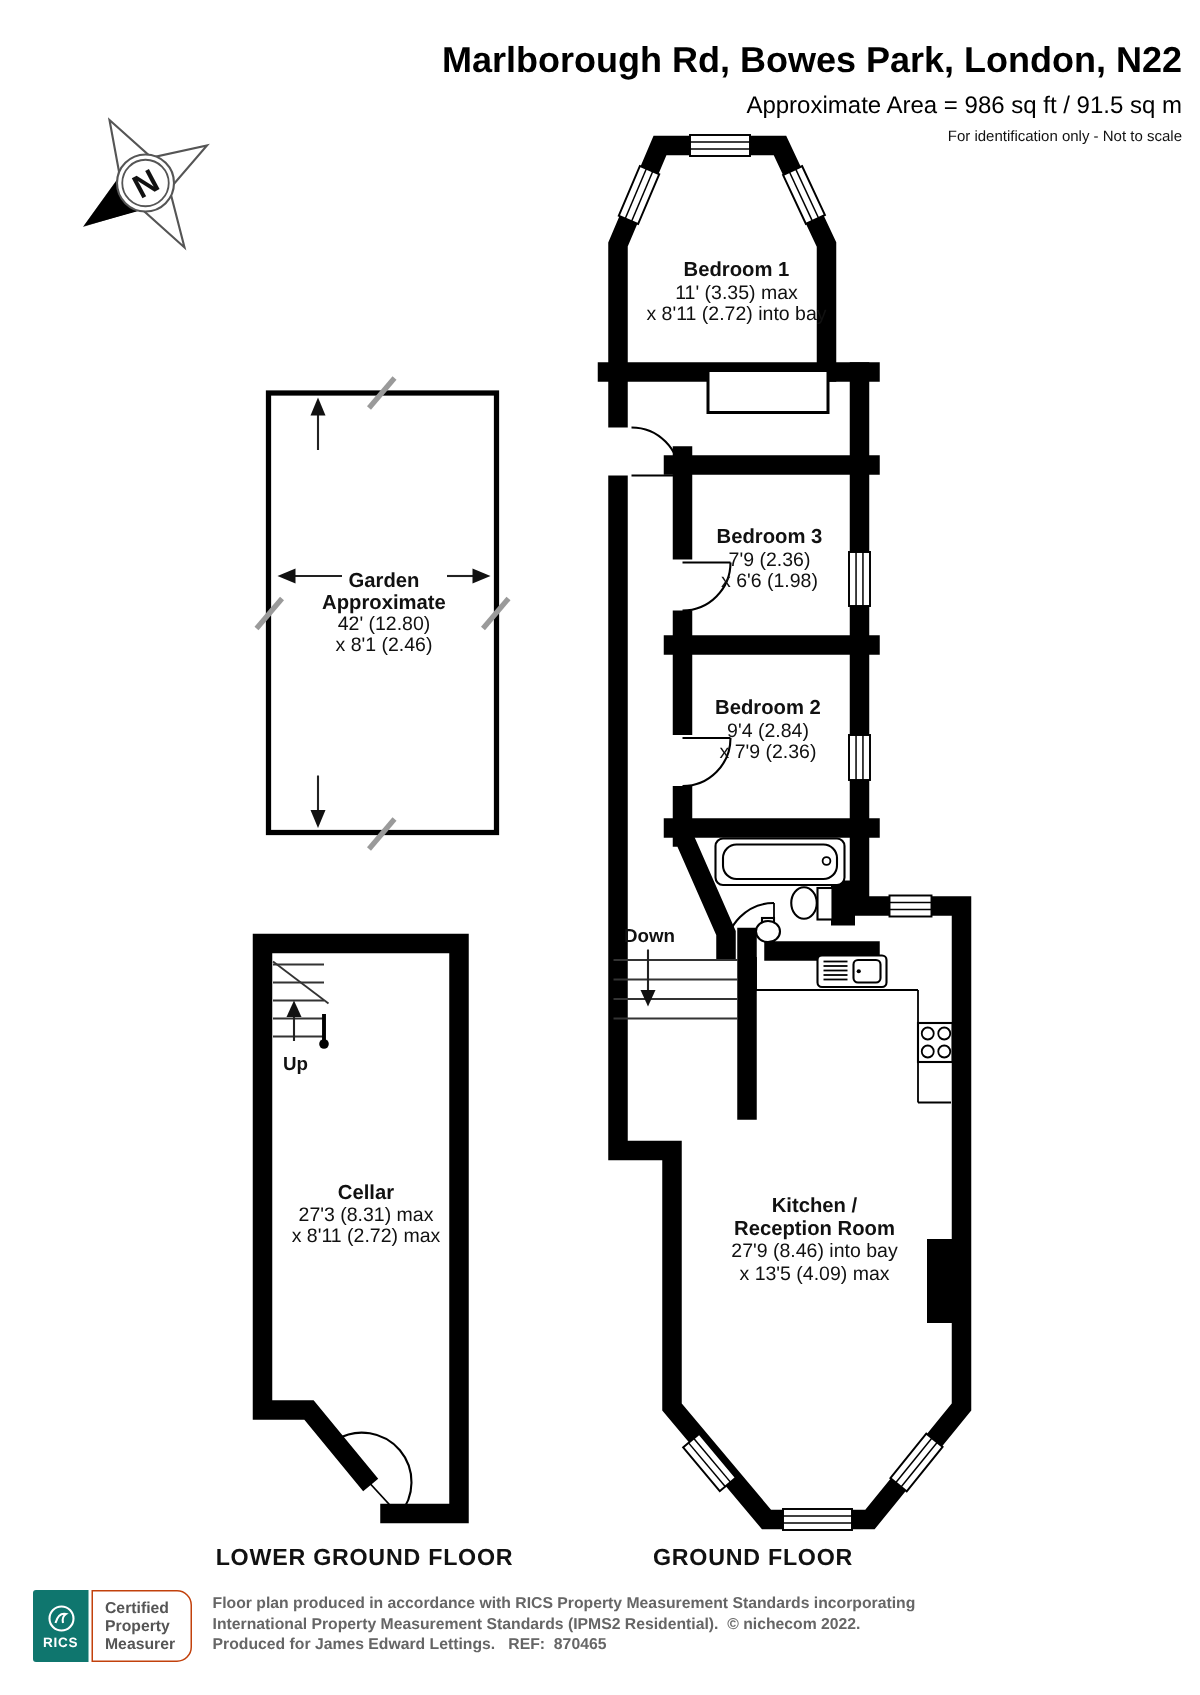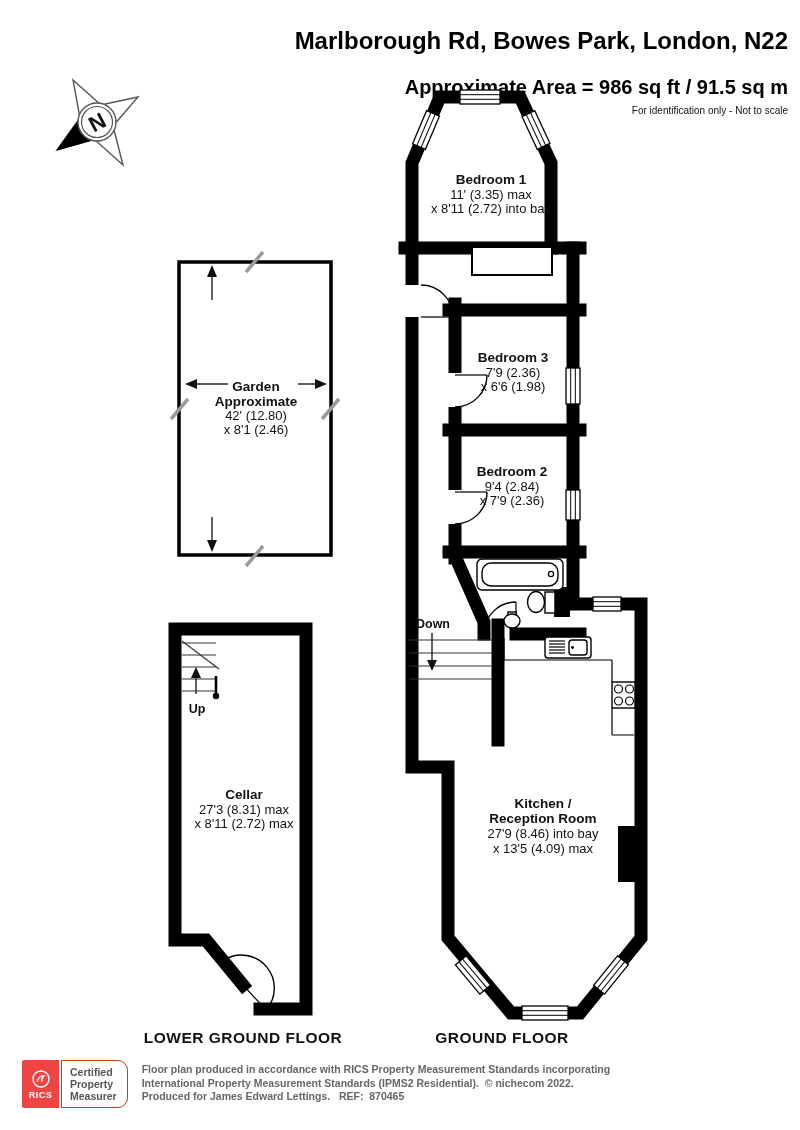--- a/index.html
+++ b/index.html
@@ -1,20 +1,20 @@
 <!DOCTYPE html>
 <html><head>
 <meta charset="utf-8">
 <style>
   html,body{margin:0;padding:0;background:#fff;}
   .page{position:relative;width:800px;height:1130px;background:#ffffff;overflow:hidden;
         font-family:"Liberation Sans",sans-serif;color:#000;}
   .header{position:absolute;top:27px;right:12px;text-align:right;}
   .title{font-size:24px;font-weight:bold;letter-spacing:0;}
-  .area{font-size:20px;margin-top:21px;font-weight:700;}
+  .area{font-size:16px;margin-top:7px;font-weight:400;}
   .disclaimer{font-size:10px;margin-top:6px;color:#111;}
   svg.plan{position:absolute;left:0;top:0;font-family:"Liberation Sans",sans-serif;}
   svg.plan text{fill:#111;}
   .wall{fill:none;stroke:#000;stroke-width:13;stroke-linecap:square;stroke-linejoin:miter;}
   .thinwall{fill:#fff;stroke:#000;stroke-width:2;}
   .fixture{fill:#fff;stroke:#000;stroke-width:1.4;}
   .thin{fill:none;stroke:#000;stroke-width:1.2;}
   .arc{fill:none;stroke:#000;stroke-width:1.4;}
   .erase{fill:#fff;stroke:none;}
   .win-rect{fill:#fff;stroke:#000;stroke-width:1.3;}
@@ -22,21 +22,21 @@
   .rname{font-weight:bold;font-size:13.5px;text-anchor:middle;}
   .rdim{font-size:13px;text-anchor:middle;}
   .floorlbl{font-weight:bold;font-size:15.5px;text-anchor:middle;letter-spacing:.5px;}
   .updown{font-weight:bold;font-size:12.5px;text-anchor:middle;}
   .tick{stroke:#9a9a9a;stroke-width:3.5;stroke-linecap:butt;}
   .dimarrow{stroke:#222;stroke-width:1.4;}
   .ahead{fill:#111;stroke:none;}
   .tread{stroke:#333;stroke-width:1.2;}
   .footer{position:absolute;left:22px;top:1060px;display:flex;align-items:flex-start;}
   .rics-badge{display:flex;}
-  .rics-logo{width:37px;height:48px;background:#ef4444;display:flex;flex-direction:column;
+  .rics-logo{width:37px;height:48px;background:#0f766e;display:flex;flex-direction:column;
              align-items:center;justify-content:center;border-radius:2px 0 0 2px;}
   .rics-org{color:#fff;font-weight:bold;font-size:9px;letter-spacing:.5px;margin-top:1px;}
   .rics-text{border:1px solid #c2410c;border-radius:0 10px 10px 0;padding:4px 10px 4px 8px;
              margin-left:2px;height:38px;display:flex;flex-direction:column;justify-content:center;}
   .rics-text div{font-weight:bold;font-size:10.5px;color:#555;line-height:12px;}
   .foot-text{margin-left:14px;padding-top:3px;}
   .foot-text div{font-size:10.5px;color:#666;line-height:13.5px;white-space:pre-wrap;font-weight:bold;}
 </style>
 </head>
 <body>

